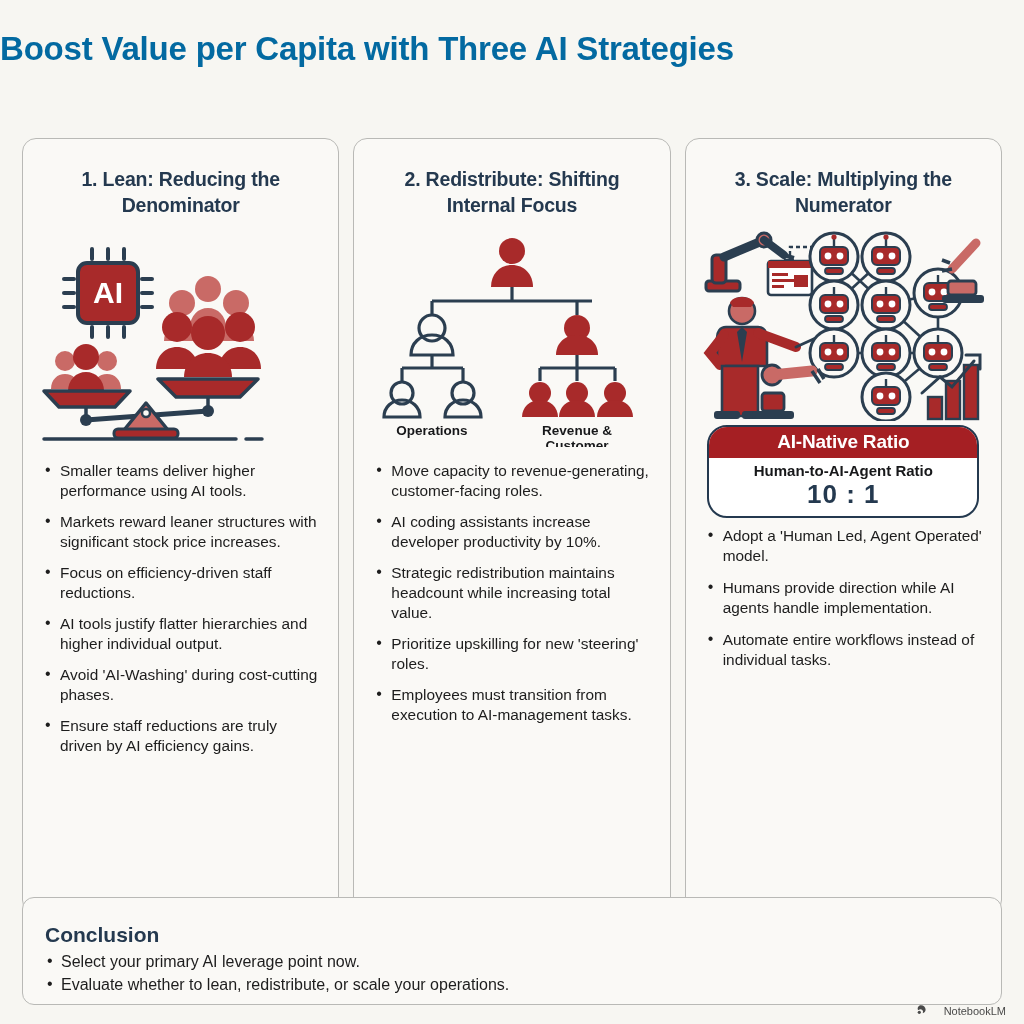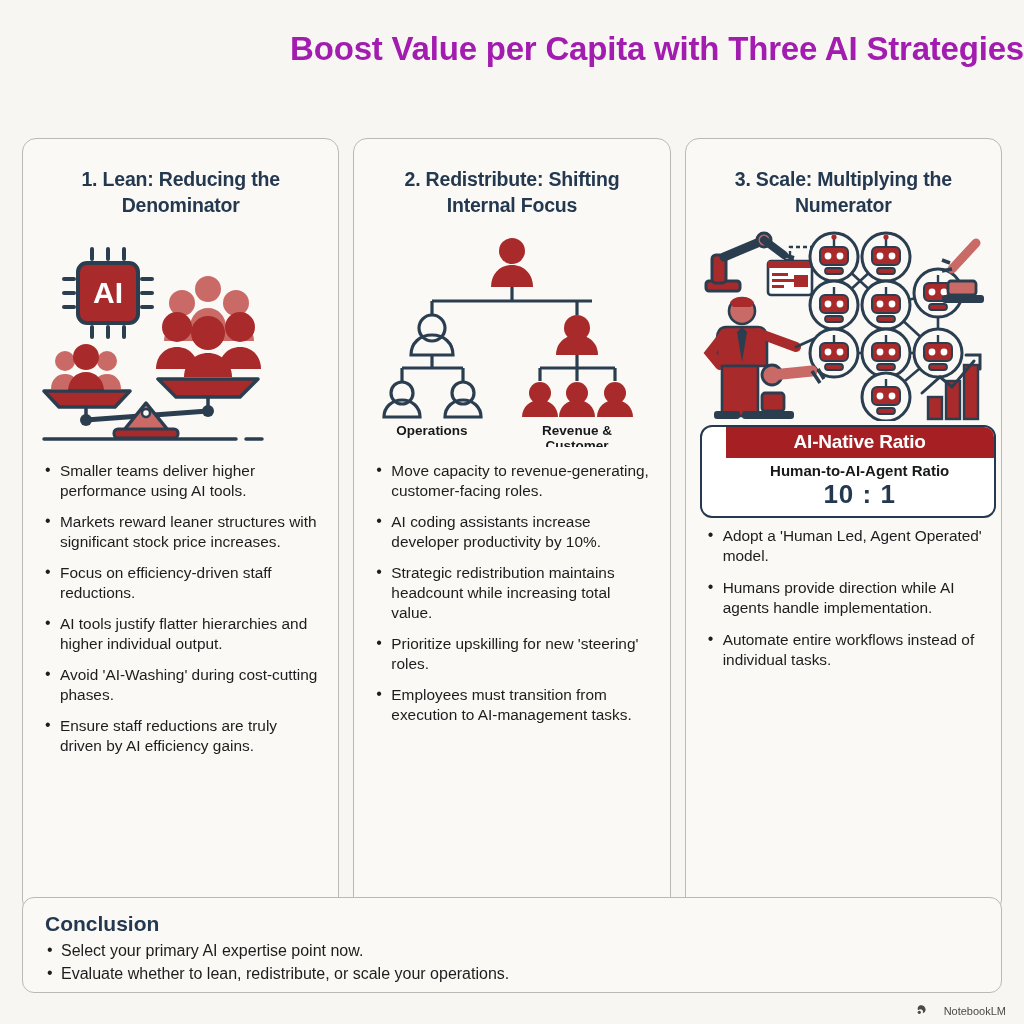--- a/index.html
+++ b/index.html
@@ -8,23 +8,23 @@
     background:#f7f6f2;
     font-family:"Liberation Sans", sans-serif;
     overflow:hidden;
     position:relative;
   }
   .page{position:absolute;inset:0;}
 
   
   .title{
     position:absolute;left:0;right:0;top:30px;
-    text-align:right;
+    text-align:left;
     font-size:33px;font-weight:bold;
-    color:#a21caf;
+    color:#0369a1;
     letter-spacing:-0.2px;
     font-family:"Liberation Sans", sans-serif;
   }
 
   
   .cards{
     position:absolute;left:22px;right:22px;top:138px;height:776px;
     display:flex;gap:14px;
   }
   .card{
@@ -65,26 +65,26 @@
   }
   .bullets li::before{
     content:"\2022";
     position:absolute;left:2px;top:-1px;
     font-size:16px;color:#1d1d1d;
   }
   .col3 .bullets li{margin-bottom:12px;}
 
   
   .conclusion{
-    position:absolute;left:22px;right:22px;top:897px;height:96px;
+    position:absolute;left:22px;right:22px;top:897px;height:108px;
     background:#faf9f6;
     border:1.4px solid #b9b9b6;
     border-radius:12px;
     box-sizing:border-box;
-    padding:12px 22px;
+    padding:23px 22px;
   }
   .concl-title{
     color:#24394f;font-weight:bold;font-size:21px;margin:2px 0 4px 0;
   }
   .concl-list{list-style:none;margin:0;padding:0;}
   .concl-list li{
     position:relative;padding-left:16px;
     font-size:16px;line-height:1.42;color:#1d1d1d;
   }
   .concl-list li::before{
@@ -96,24 +96,23 @@
     position:absolute;right:18px;bottom:6px;
     display:flex;align-items:center;gap:17px;
     font-size:11px;color:#4a4a4a;
   }
   .watermark .wm-icon{display:block;}
 
   
   .ratio-box{
     width:268px;margin:4px auto 2px auto;
     border:2.2px solid #24394f;
-    border-radius:12px;
+    border-radius:20px;
     overflow:hidden;
     background:#ffffff;
-    padding-left:24px;
   }
   .ratio-head{
     background:#a51f23;color:#ffffff;
     font-weight:bold;font-size:19px;
     text-align:center;padding:4px 0 5px 0;
     letter-spacing:-0.2px;
   }
   .ratio-sub{
     text-align:center;font-weight:bold;font-size:15px;color:#17181a;
     padding-top:4px;
@@ -461,21 +460,21 @@
         <li>Humans provide direction while AI agents handle implementation.</li>
         <li>Automate entire workflows instead of individual tasks.</li>
       </ul>
     </div>
 
   </div>
 
   <div class="conclusion">
     <div class="concl-title">Conclusion</div>
     <ul class="concl-list">
-      <li>Select your primary AI expertise point now.</li>
+      <li>Select your primary AI leverage point now.</li>
       <li>Evaluate whether to lean, redistribute, or scale your operations.</li>
     </ul>
   </div>
 
   <div class="watermark">
     <span class="wm-icon">
       <svg width="12" height="12" viewBox="0 0 12 12">
         <path d="M6 1.2c2.6 0 4.6 2 4.6 4.4 0 1.6-1 2.9-2.4 3.5-.3.1-.5-.1-.4-.4.4-.9.3-2-.5-2.8-1-1-2.7-1-3.7 0-.3.3-.8.1-.8-.3C2.3 3 4 1.2 6 1.2z" fill="#4a4a4a"></path>
         <circle cx="4.3" cy="8.3" r="1.6" fill="#4a4a4a"></circle>
       </svg>

